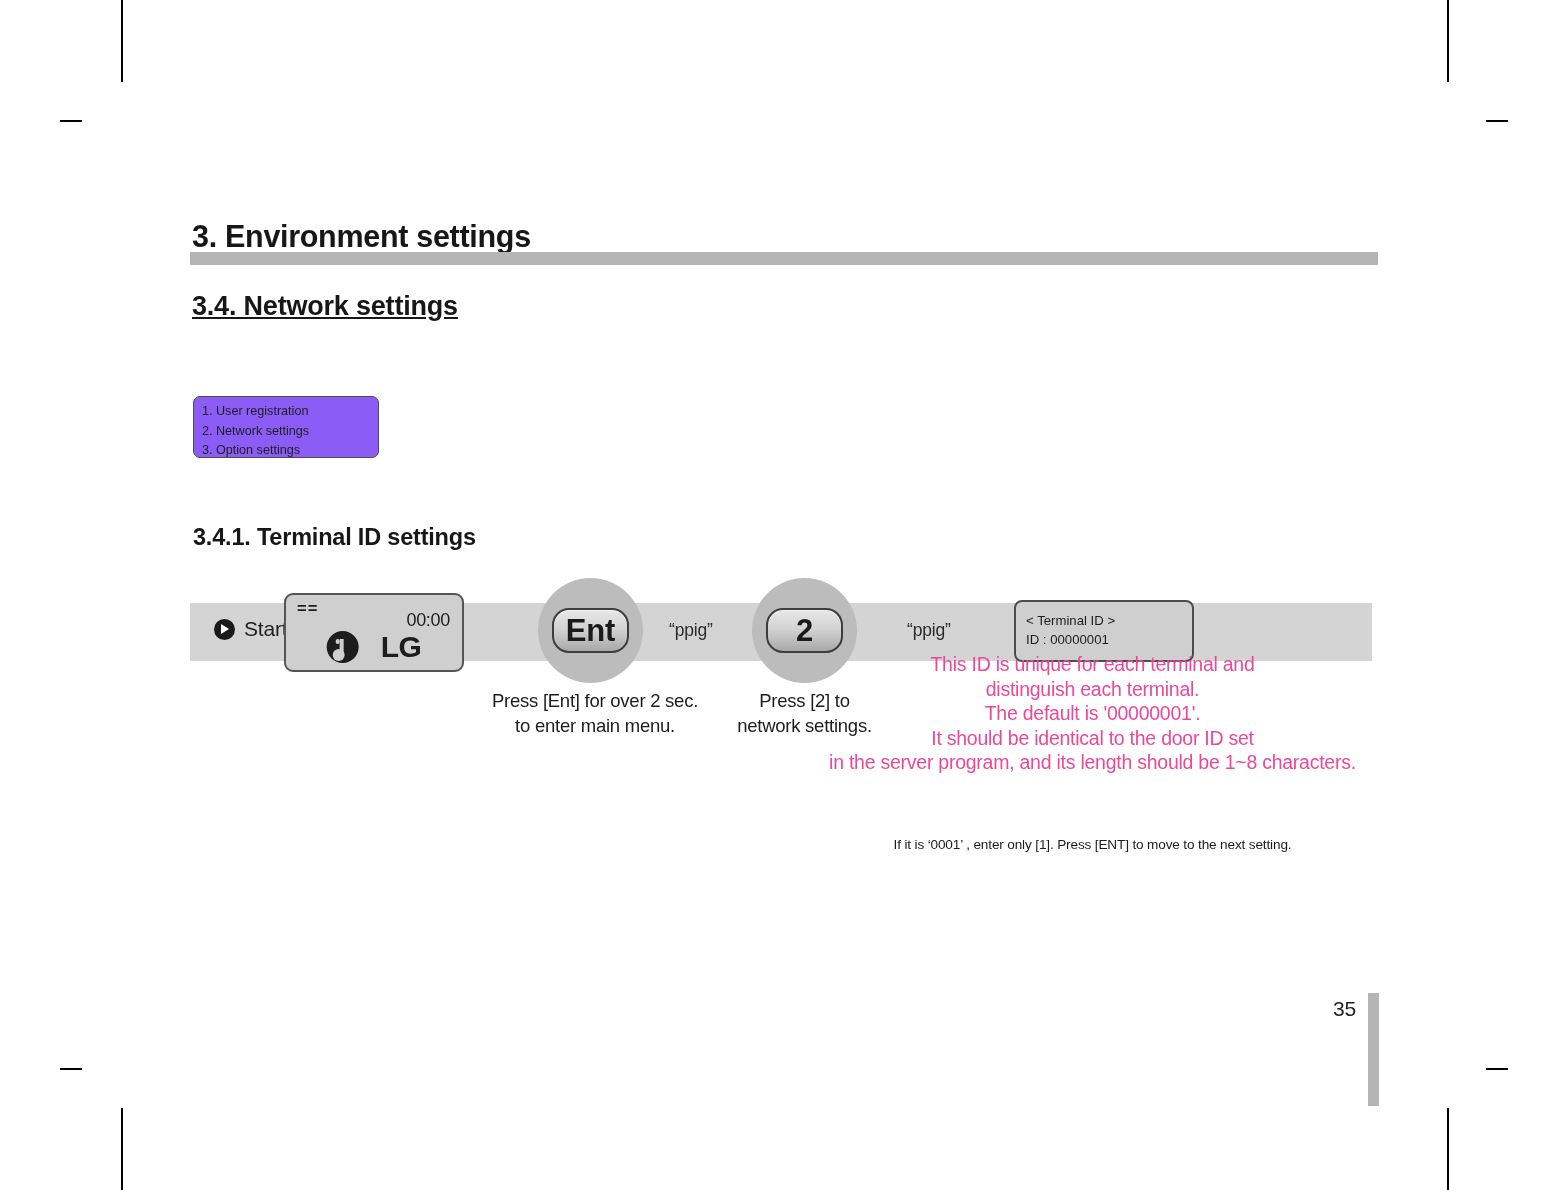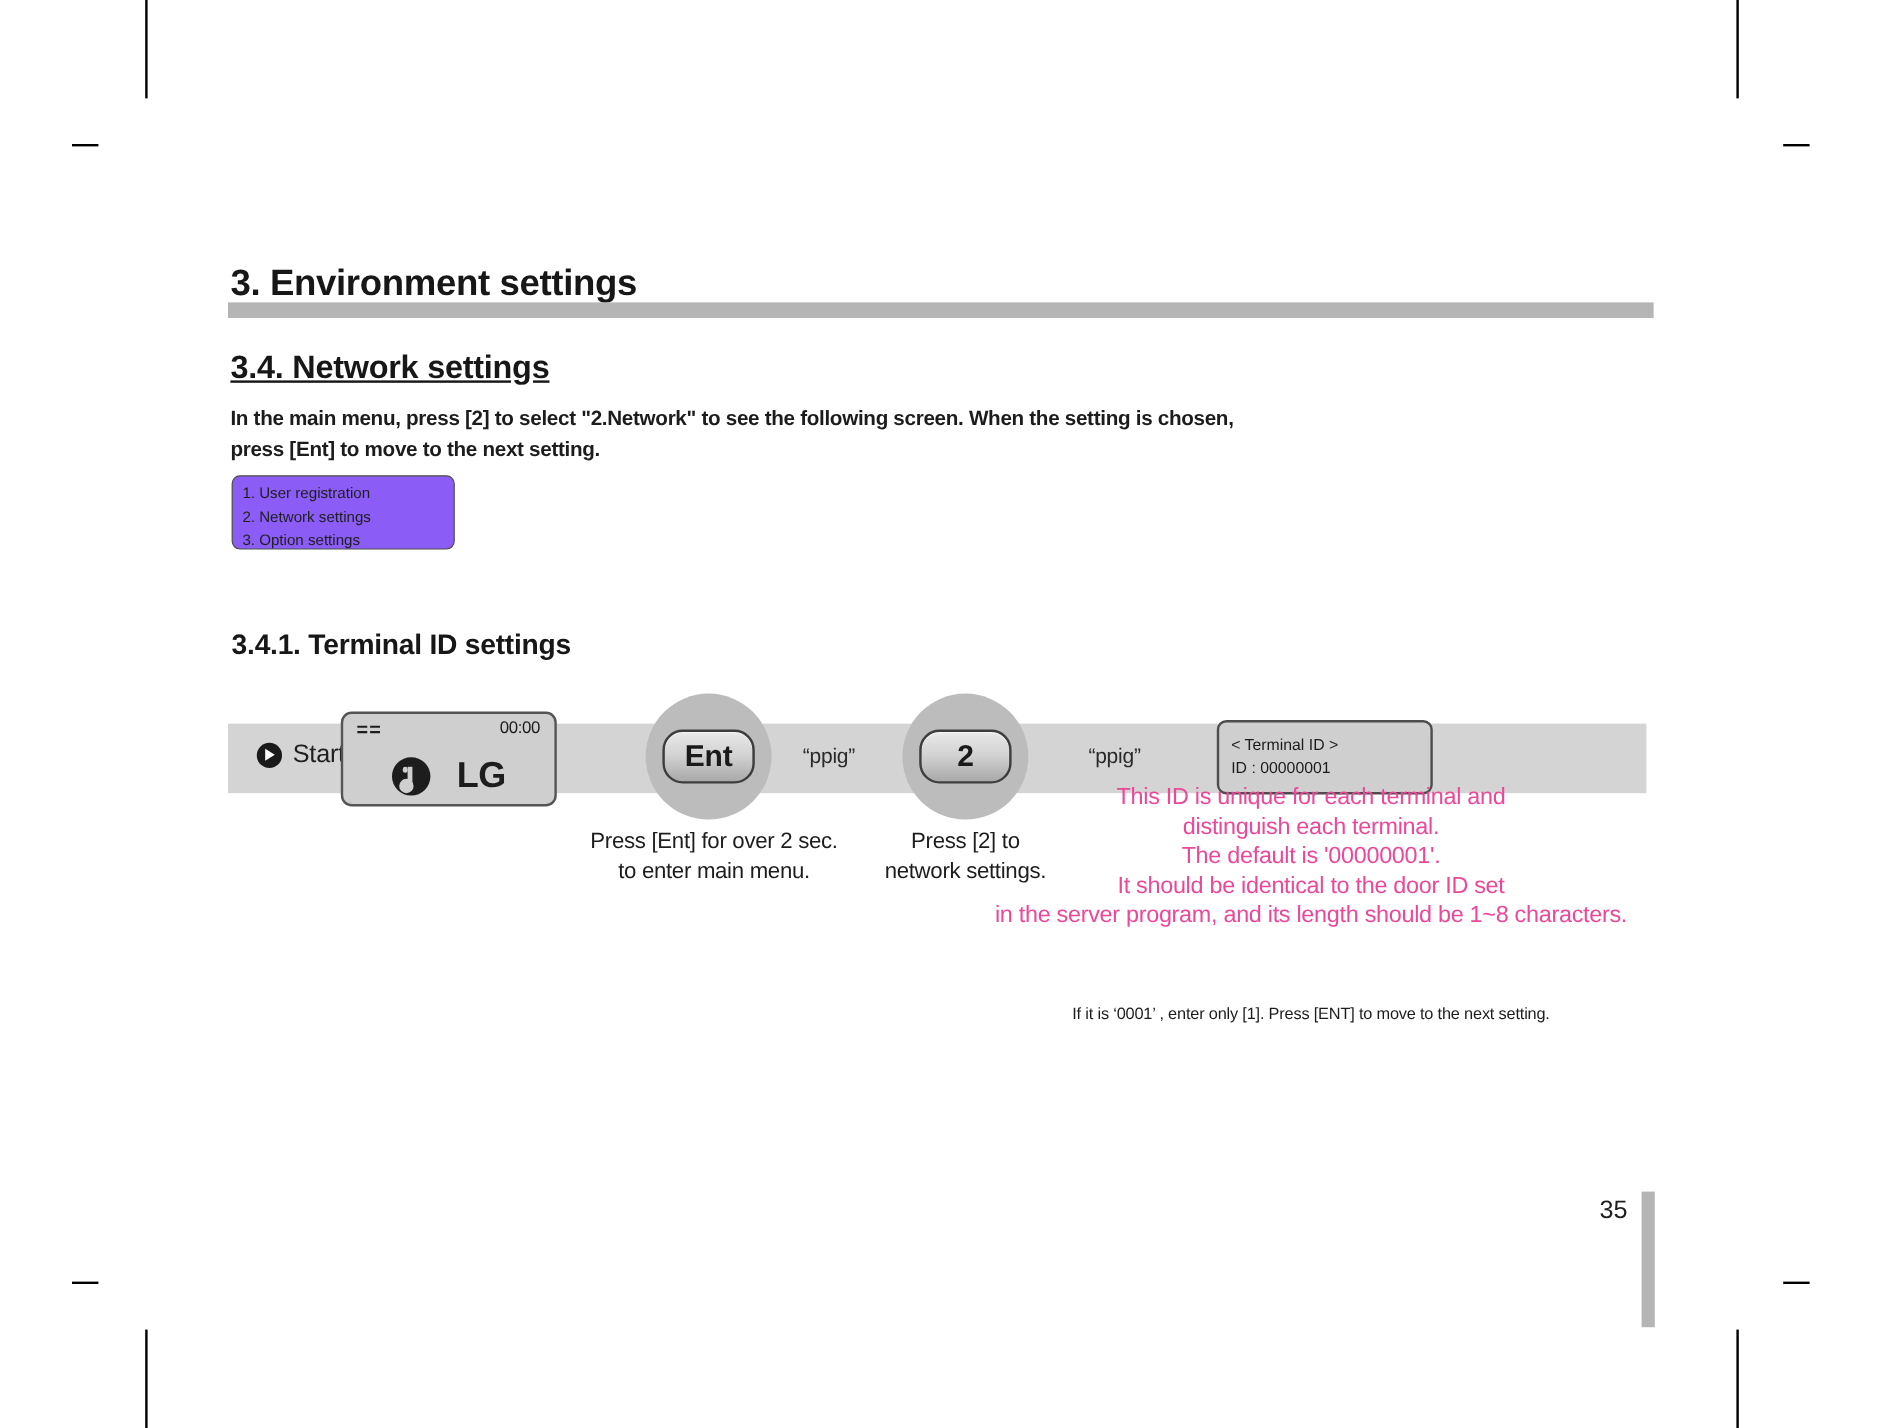--- a/index.html
+++ b/index.html
@@ -167,22 +167,22 @@
     position: absolute;
     left: 11px; top: 5px;
     font-size: 16.5px;
     font-weight: bold;
     color: #1d1d1d;
     letter-spacing: 1px;
     line-height: 16px;
   }
   .lcd-screen .clock {
     position: absolute;
-    right: 12px; top: 3px;
-    font-size: 14px;
+    right: 12px; top: 15px;
+    font-size: 18px;
     color: #1d1d1d;
     letter-spacing: -0.3px;
   }
   .lg-logo {
     position: absolute;
     left: 50%;
     bottom: 7px;
     transform: translateX(-50%);
     display: flex;
     align-items: center;
@@ -237,21 +237,21 @@
   .keycap {
     width: 77px;
     height: 45px;
     border-radius: 17px;
     border: 2.4px solid #3d3d3d;
     background: linear-gradient(180deg, #e8e8e8 0%, #d3d3d3 46%, #a9a9a9 100%);
     box-sizing: border-box;
     display: flex;
     align-items: center;
     justify-content: center;
-    font-size: 25px;
+    font-size: 31px;
     font-weight: bold;
     color: #1a1a1a;
     letter-spacing: -0.2px;
     box-shadow: inset 0 1px 0 #f4f4f4;
   }
 
   
   .beep {
     position: absolute;
     font-size: 17.5px;
@@ -350,24 +350,20 @@
 <div class="crop h" style="left:1486px; top:1068px; width:22px;"></div>
 <div class="crop v" style="left:1447px; top:1108px; height:82px;"></div>
 
 <div id="page-body">
 
   <div class="chapter-title">3. Environment settings</div>
   <div class="chapter-rule"></div>
 
   <div class="section-title">3.4. Network settings</div>
 
-  <div class="intro-par">
-    <div>In the main menu, press [2] to select "2.Network" to see the following screen. When the setting is chosen,</div>
-    <div>press [Ent] to move to the next setting.</div>
-  </div>
 
   <div class="menu-box">
     <div class="mrow">1. User registration</div>
     <div class="mrow">2. Network settings</div>
     <div class="mrow">3. Option settings</div>
   </div>
 
   <div class="subsection-title">3.4.1. Terminal ID settings</div>
 
   <div class="flow-band"></div>

